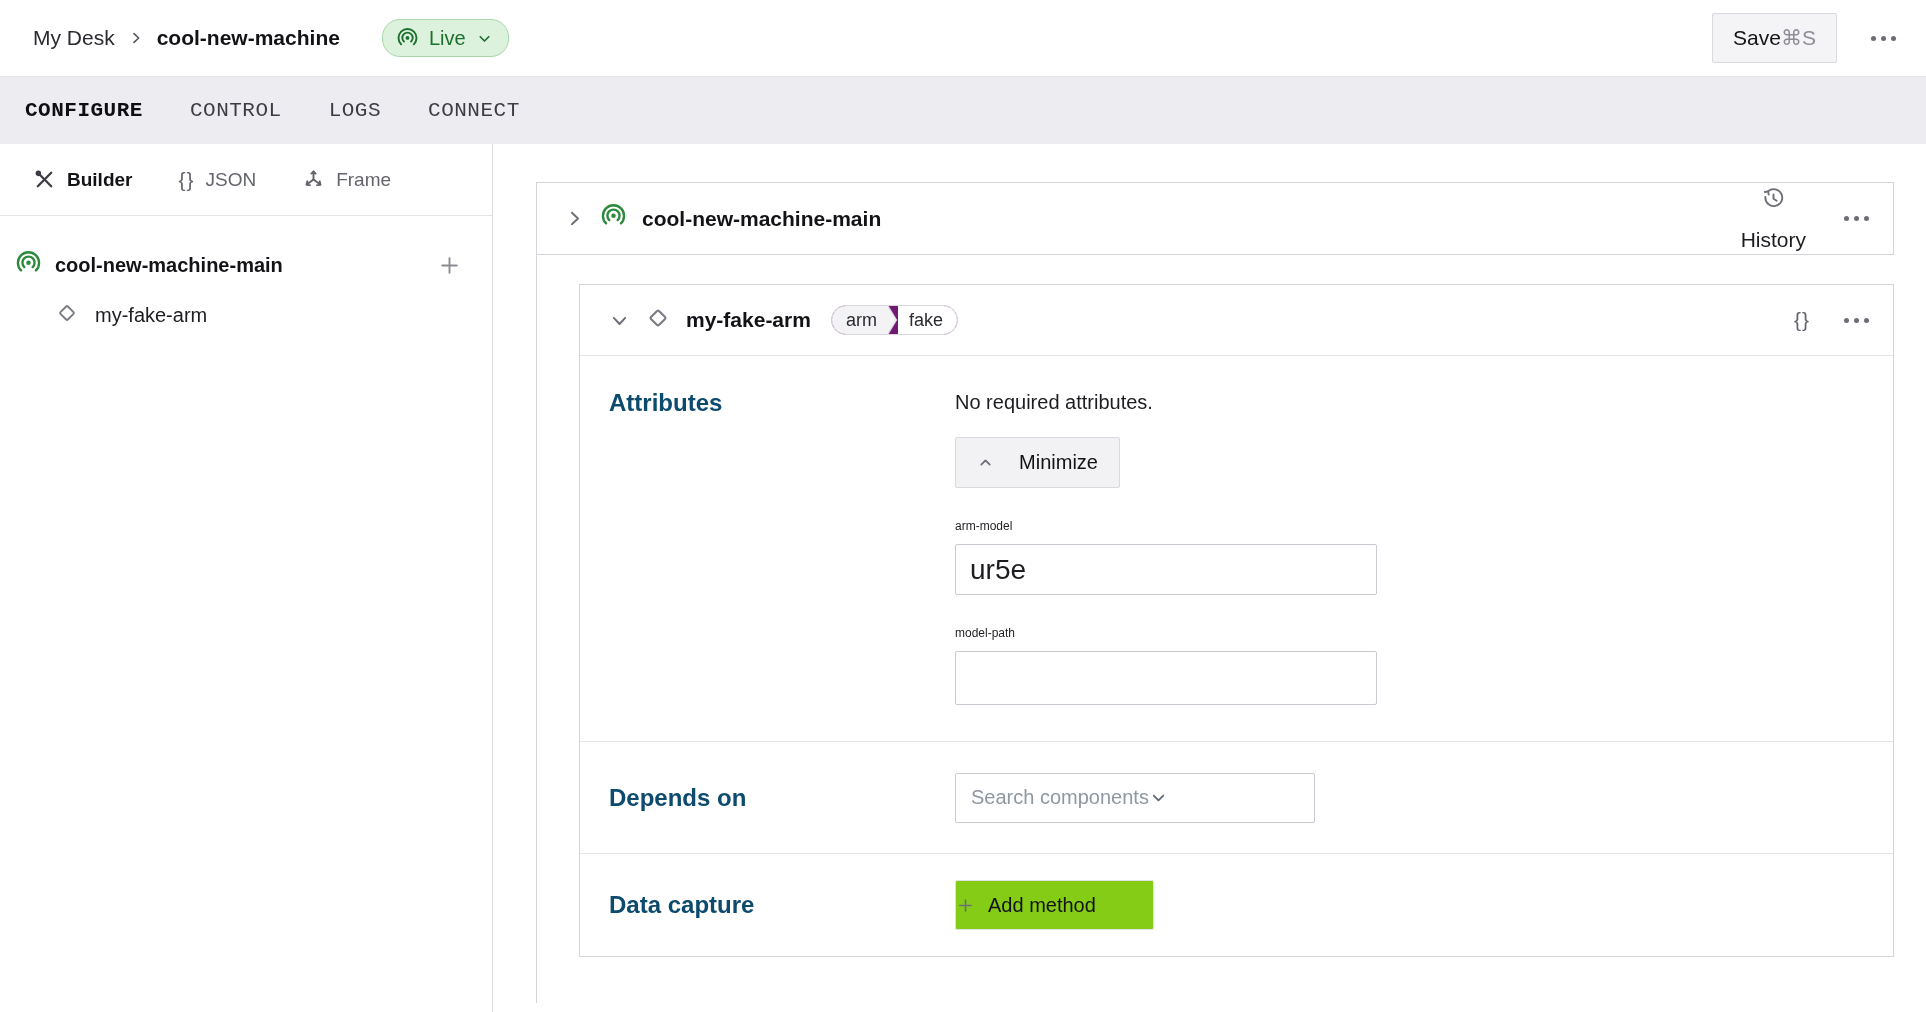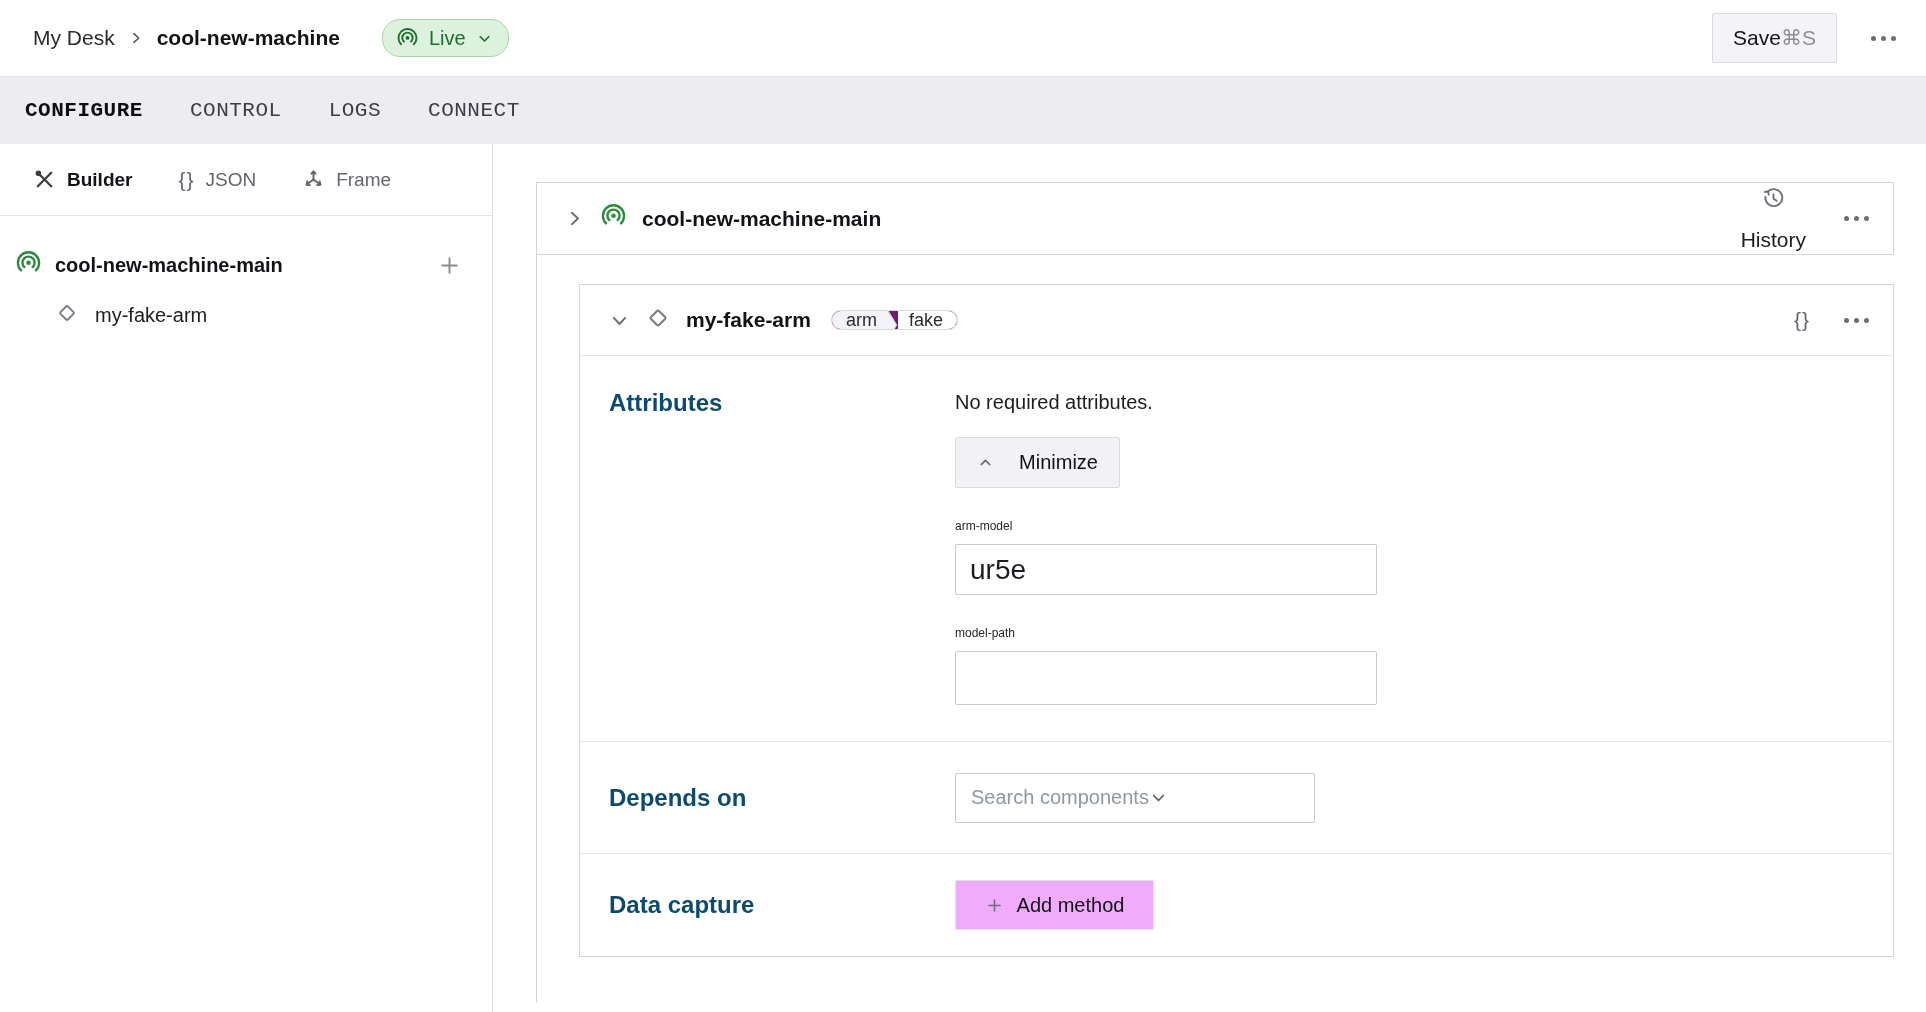--- a/index.html
+++ b/index.html
@@ -124,21 +124,21 @@
     display: flex;
     align-items: center;
     padding: 0 20px 0 29px;
     gap: 15px;
     border-bottom: 1px solid #e4e4e9;
   }
   .comp-title { font-weight: bold; font-size: 21px; color: #131317; }
   .comp-right { margin-left: auto; display: flex; align-items: center; gap: 30px; }
   .icon-btn { background: none; border: none; display: flex; align-items: center; }
 
-  .pill { margin-left: 5px; display: inline-flex; align-items: stretch; height: 20px; border: 1px solid #d9d9de; border-radius: 15px; overflow: hidden; background: #701a75; font-size: 18px; color: #2a2a30; }
+  .pill { margin-left: 5px; display: inline-flex; align-items: stretch; height: 30px; border: 1px solid #d9d9de; border-radius: 15px; overflow: hidden; background: #701a75; font-size: 18px; color: #2a2a30; }
   .pill-seg { display: flex; align-items: center; padding: 0 14px; }
   .pill-seg.api { background: #f3f3f5; padding-right: 11px; }
   .pill-seg.model { background: #ffffff; padding-left: 11px; }
   .pill-div { display: block; height: 28px; }
 
   .card-section {
     display: grid;
     grid-template-columns: 346px 1fr;
     padding-left: 29px;
   }
@@ -192,23 +192,23 @@
     cursor: pointer;
   }
   .select-placeholder { font-size: 20px; color: #8f97a3; }
 
   .section-capture { min-height: 103px; align-items: center; }
   .add-method-btn {
     width: 199px;
     height: 50px;
     display: flex;
     align-items: center;
-    justify-content: center;
+    justify-content: flex-start;
     gap: 13px;
-    background: #f0abfc;
+    background: #84cc16;
     border: 1px solid #e0e0e5;
     border-radius: 2px;
     font-size: 20px;
     color: #131317;
   }
 </style>
 </head>
 <body>
 
 <header class="topbar">

